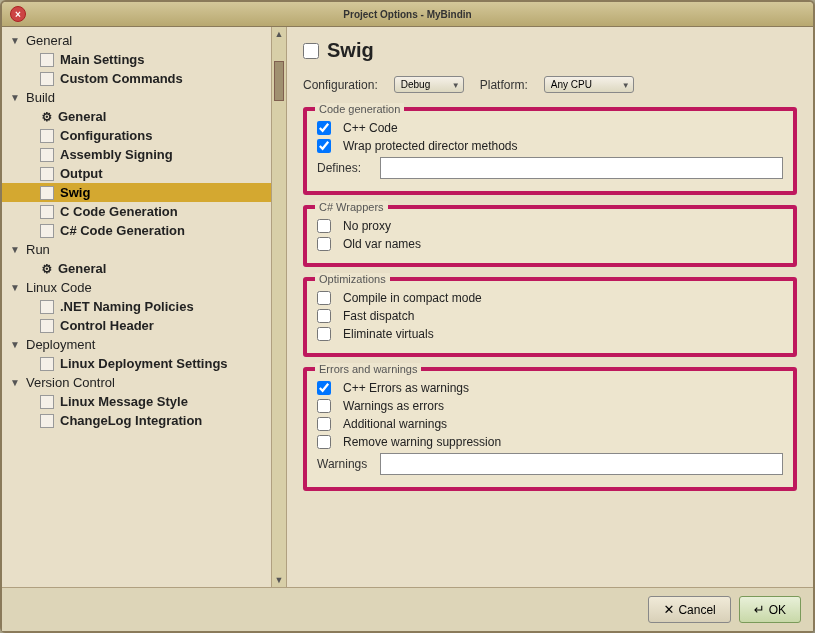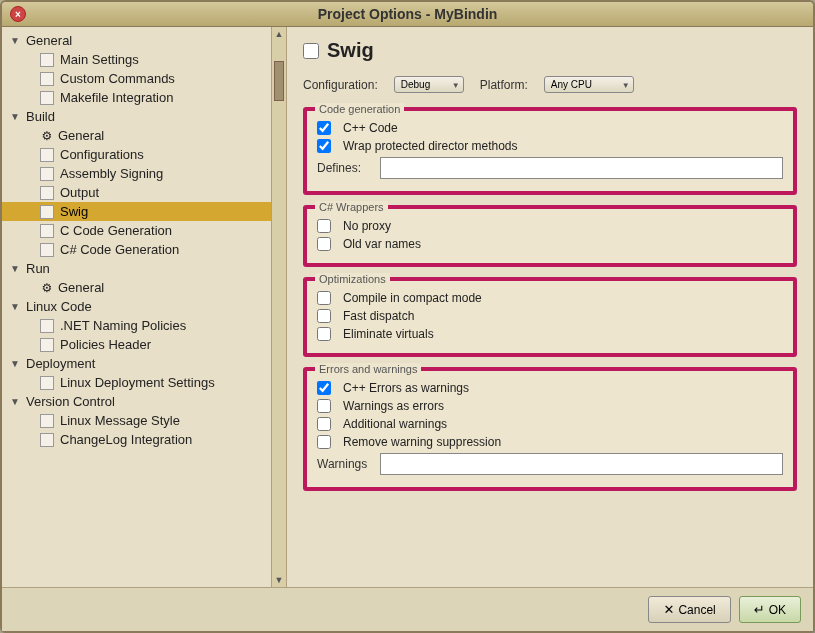--- a/index.html
+++ b/index.html
@@ -38,21 +38,21 @@
       height: 16px;
       background: #cc4444;
       border-radius: 50%;
       border: 1px solid #aa2222;
       cursor: pointer;
       display: flex; align-items: center; justify-content: center;
       font-size: 10px; color: #fff; font-weight: bold;
     }
     .titlebar-title {
       font-weight: bold;
-      font-size: 14px;
+      font-size: 10px;
       color: #333;
     }
     .content {
       display: flex;
       flex: 1;
       overflow: hidden;
     }
     
     .sidebar {
       width: 270px;
@@ -72,21 +72,21 @@
       align-items: center;
       gap: 4px;
       color: #222;
       white-space: nowrap;
     }
     .tree-item.selected {
       background: #d4a830;
       color: #000;
     }
     .tree-item.level1 { padding-left: 8px; }
-    .tree-item.level2 { padding-left: 22px; }
+    .tree-item.level2 { padding-left: 22px; font-weight: bold; }
     .expand-icon {
       font-size: 10px;
       color: #555;
       width: 12px;
       display: inline-block;
     }
     .tree-icon {
       width: 14px;
       height: 14px;
       display: inline-flex;
@@ -288,25 +288,20 @@
           <div class="tree-item level2">
             <span class="expand-icon"></span>
             <span style="width:14px;height:14px;border:1px solid #999;background:#f5f0e8;display:inline-block;vertical-align:middle;margin-right:2px"></span>
             <span>Main Settings</span>
           </div>
           <div class="tree-item level2">
             <span class="expand-icon"></span>
             <span style="width:14px;height:14px;border:1px solid #999;background:#f5f0e8;display:inline-block;vertical-align:middle;margin-right:2px"></span>
             <span>Custom Commands</span>
           </div>
-          <div class="tree-item level2">
-            <span class="expand-icon"></span>
-            <span style="width:14px;height:14px;border:1px solid #999;background:#f5f0e8;display:inline-block;vertical-align:middle;margin-right:2px"></span>
-            <span>Makefile Integration</span>
-          </div>
           <div class="tree-item level1">
             <span class="expand-icon">▼</span>
             <span>Build</span>
           </div>
           <div class="tree-item level2">
             <span class="expand-icon"></span>
             <span class="tree-icon gear-icon"></span>
             <span>General</span>
           </div>
           <div class="tree-item level2">
@@ -353,21 +348,21 @@
             <span>Linux Code</span>
           </div>
           <div class="tree-item level2">
             <span class="expand-icon"></span>
             <span style="width:14px;height:14px;border:1px solid #999;background:#f5f0e8;display:inline-block;vertical-align:middle;margin-right:2px"></span>
             <span>.NET Naming Policies</span>
           </div>
           <div class="tree-item level2">
             <span class="expand-icon"></span>
             <span style="width:14px;height:14px;border:1px solid #999;background:#f5f0e8;display:inline-block;vertical-align:middle;margin-right:2px"></span>
-            <span>Policies Header</span>
+            <span>Control Header</span>
           </div>
           <div class="tree-item level1">
             <span class="expand-icon">▼</span>
             <span>Deployment</span>
           </div>
           <div class="tree-item level2">
             <span class="expand-icon"></span>
             <span style="width:14px;height:14px;border:1px solid #999;background:#f5f0e8;display:inline-block;vertical-align:middle;margin-right:2px"></span>
             <span>Linux Deployment Settings</span>
           </div>

